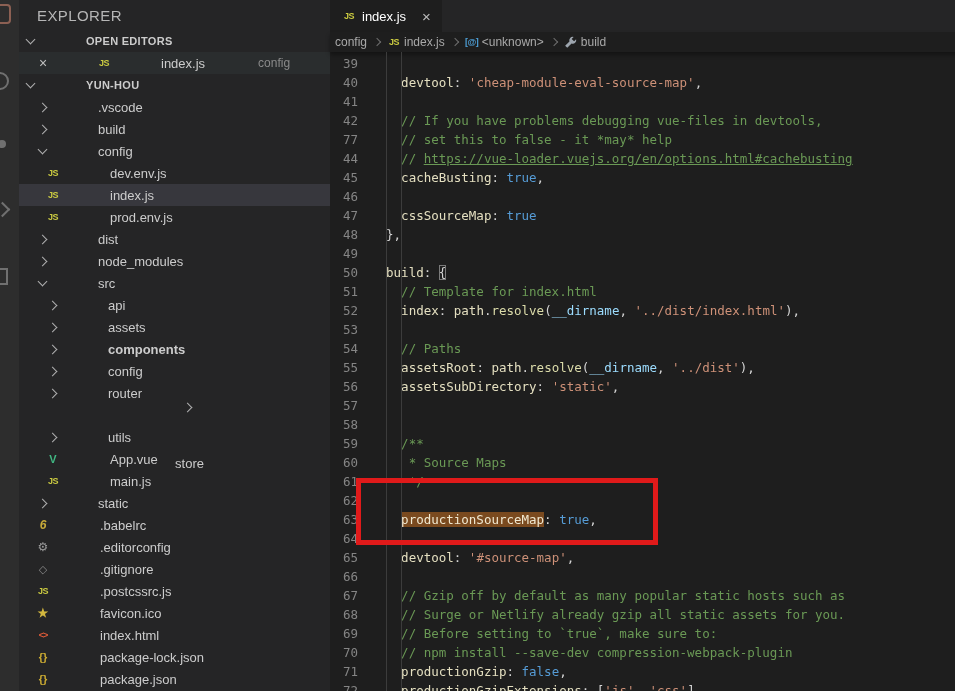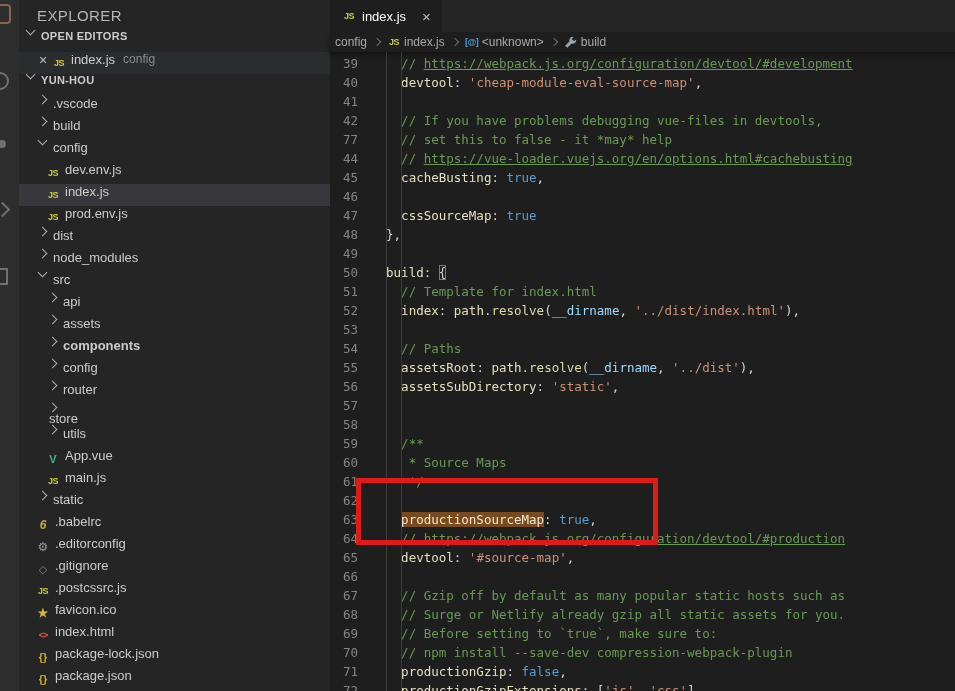--- a/index.html
+++ b/index.html
@@ -9,21 +9,21 @@
   #activitybar{position:absolute;left:0;top:0;width:19px;height:691px;background:#2d2d2d;overflow:hidden;}
   .act-ico{position:absolute;left:-9px;width:22px;height:22px;opacity:.85;}
   .act-sq{border:2px solid #9d6a5a;border-radius:4px;width:16px;height:16px;}
   .act-ci{border:2px solid #7c7c7c;border-radius:50%;width:14px;height:14px;}
   .act-dot{background:#7c7c7c;border-radius:50%;width:8px;height:8px;left:-2px;}
   .act-ch{width:9px;height:9px;border-right:2px solid #7c7c7c;border-bottom:2px solid #7c7c7c;transform:rotate(-45deg);left:-3px;}
   .act-bx{border:2px solid #7c7c7c;width:13px;height:13px;}
   
   #sidebar{position:absolute;left:19px;top:0;width:311px;height:691px;background:#252526;color:#cccccc;}
   #sidebar-title{height:30px;line-height:32px;padding-left:18px;font-size:15px;color:#b6b6b6;letter-spacing:.4px;}
-  .srow{height:22px;display:flex;font-size:13px;white-space:nowrap;cursor:default;}
+  .srow{height:22px;display:flex;align-items:center;font-size:13px;white-space:nowrap;cursor:default;gap:45px;}
   .srow.hdr{font-weight:bold;font-size:11px;letter-spacing:.3px;}
   .srow.sel{background:#37373d;}
   .srow.openit{background:#2a2d2e;}
   .twisty{display:inline-flex;width:14px;justify-content:center;flex:none;}
   .chev{display:inline-block;width:6px;height:6px;border-right:1.5px solid #b0b0b0;border-bottom:1.5px solid #b0b0b0;}
   .chev-r{transform:rotate(-45deg);}
   .chev-d{transform:rotate(45deg);margin-top:-3px;}
   .tico{display:inline-flex;width:16px;justify-content:center;align-items:center;flex:none;font-weight:bold;}
   .ic-js{color:#cbcb41;font-size:9px;letter-spacing:-.5px;}
   .ic-vue{color:#41b883;font-size:11px;}
@@ -268,21 +268,21 @@
         <svg viewBox="0 0 16 16" class="wrench-svg">
           <path d="M14.9 4.1a4.3 4.3 0 0 1-5.6 5.2L4 14.6 1.4 12l5.3-5.3a4.3 4.3 0 0 1 5.2-5.6L9.4 3.6l3 3 2.5-2.5z"></path>
         </svg>
         <span class="">build</span>
       </span>
     </div>
   <div id="code">
     <div class="guide" style="left:56px"></div>
     <div class="guide" style="left:71px"></div>
     <div id="code-lines">
-        <div class="cl"><span class="gut">39</span><span class="ct"><span class="tk-p">    </span><span class="tk-c">// </span><span class="tk-u">https://webpack.js.org/configuration/devtool/#development</span></span></div>
+        <div class="cl"><span class="gut">39</span></div>
         <div class="cl"><span class="gut">40</span><span class="ct"><span class="tk-p">    </span><span class="tk-k">devtool</span><span class="tk-p">: </span><span class="tk-s">'cheap-module-eval-source-map'</span><span class="tk-p">,</span></span></div>
         <div class="cl"><span class="gut">41</span><span class="ct"></span></div>
         <div class="cl"><span class="gut">42</span><span class="ct"><span class="tk-p">    </span><span class="tk-c">// If you have problems debugging vue-files in devtools,</span></span></div>
         <div class="cl"><span class="gut">77</span><span class="ct"><span class="tk-p">    </span><span class="tk-c">// set this to false - it *may* help</span></span></div>
         <div class="cl"><span class="gut">44</span><span class="ct"><span class="tk-p">    </span><span class="tk-c">// </span><span class="tk-u">https://vue-loader.vuejs.org/en/options.html#cachebusting</span></span></div>
         <div class="cl"><span class="gut">45</span><span class="ct"><span class="tk-p">    </span><span class="tk-k">cacheBusting</span><span class="tk-p">: </span><span class="tk-b">true</span><span class="tk-p">,</span></span></div>
         <div class="cl"><span class="gut">46</span><span class="ct"></span></div>
         <div class="cl"><span class="gut">47</span><span class="ct"><span class="tk-p">    </span><span class="tk-k">cssSourceMap</span><span class="tk-p">: </span><span class="tk-b">true</span></span></div>
         <div class="cl"><span class="gut">48</span><span class="ct"><span class="tk-p">  </span><span class="tk-p">},</span></span></div>
         <div class="cl"><span class="gut">49</span><span class="ct"></span></div>
@@ -293,21 +293,21 @@
         <div class="cl"><span class="gut">54</span><span class="ct"><span class="tk-p">    </span><span class="tk-c">// Paths</span></span></div>
         <div class="cl"><span class="gut">55</span><span class="ct"><span class="tk-p">    </span><span class="tk-k">assetsRoot</span><span class="tk-p">: </span><span class="tk-k">path</span><span class="tk-p">.</span><span class="tk-f">resolve</span><span class="tk-p">(</span><span class="tk-v">__dirname</span><span class="tk-p">, </span><span class="tk-s">'../dist'</span><span class="tk-p">),</span></span></div>
         <div class="cl"><span class="gut">56</span><span class="ct"><span class="tk-p">    </span><span class="tk-k">assetsSubDirectory</span><span class="tk-p">: </span><span class="tk-s">'static'</span><span class="tk-p">,</span></span></div>
         <div class="cl"><span class="gut">57</span></div>
         <div class="cl"><span class="gut">58</span><span class="ct"></span></div>
         <div class="cl"><span class="gut">59</span><span class="ct"><span class="tk-p">    </span><span class="tk-c">/**</span></span></div>
         <div class="cl"><span class="gut">60</span><span class="ct"><span class="tk-p">    </span><span class="tk-c"> * Source Maps</span></span></div>
         <div class="cl"><span class="gut">61</span><span class="ct"><span class="tk-p">    </span><span class="tk-c"> */</span></span></div>
         <div class="cl"><span class="gut">62</span><span class="ct"></span></div>
         <div class="cl"><span class="gut">63</span><span class="ct"><span class="tk-p">    </span><span class="tk-hk">productionSourceMap</span><span class="tk-p">: </span><span class="tk-b">true</span><span class="tk-p">,</span></span></div>
-        <div class="cl"><span class="gut">64</span><span class="ct"><span class="tk-p">    </span><span class="tk-c">// </span><span class="tk-u">https://webpack.js.org/configuration/devtool/#production</span></span></div>
+        <div class="cl"><span class="gut">64</span></div>
         <div class="cl"><span class="gut">65</span><span class="ct"><span class="tk-p">    </span><span class="tk-k">devtool</span><span class="tk-p">: </span><span class="tk-s">'#source-map'</span><span class="tk-p">,</span></span></div>
         <div class="cl"><span class="gut">66</span><span class="ct"></span></div>
         <div class="cl"><span class="gut">67</span><span class="ct"><span class="tk-p">    </span><span class="tk-c">// Gzip off by default as many popular static hosts such as</span></span></div>
         <div class="cl"><span class="gut">68</span><span class="ct"><span class="tk-p">    </span><span class="tk-c">// Surge or Netlify already gzip all static assets for you.</span></span></div>
         <div class="cl"><span class="gut">69</span><span class="ct"><span class="tk-p">    </span><span class="tk-c">// Before setting to `true`, make sure to:</span></span></div>
         <div class="cl"><span class="gut">70</span><span class="ct"><span class="tk-p">    </span><span class="tk-c">// npm install --save-dev compression-webpack-plugin</span></span></div>
         <div class="cl"><span class="gut">71</span><span class="ct"><span class="tk-p">    </span><span class="tk-k">productionGzip</span><span class="tk-p">: </span><span class="tk-b">false</span><span class="tk-p">,</span></span></div>
         <div class="cl"><span class="gut">72</span><span class="ct"><span class="tk-p">    </span><span class="tk-k">productionGzipExtensions</span><span class="tk-p">: </span><span class="tk-p">[</span><span class="tk-s">'js'</span><span class="tk-p">, </span><span class="tk-s">'css'</span><span class="tk-p">]</span></span></div>
       </div>
   </div>

